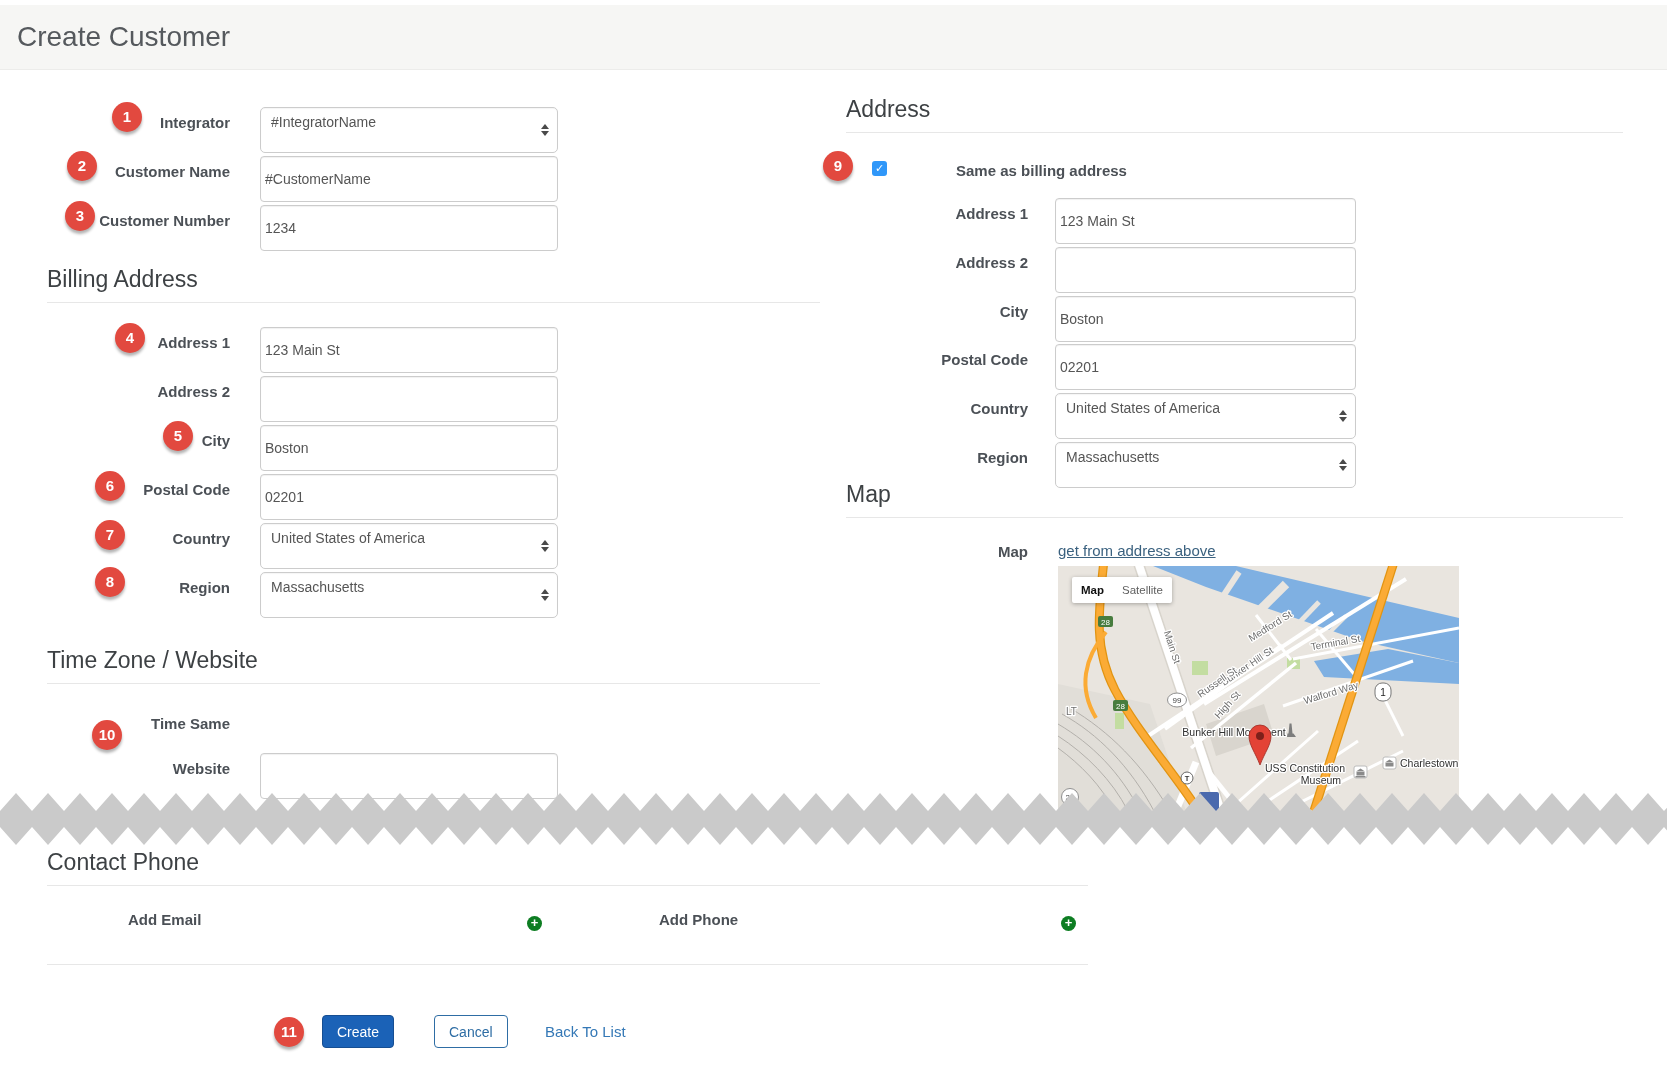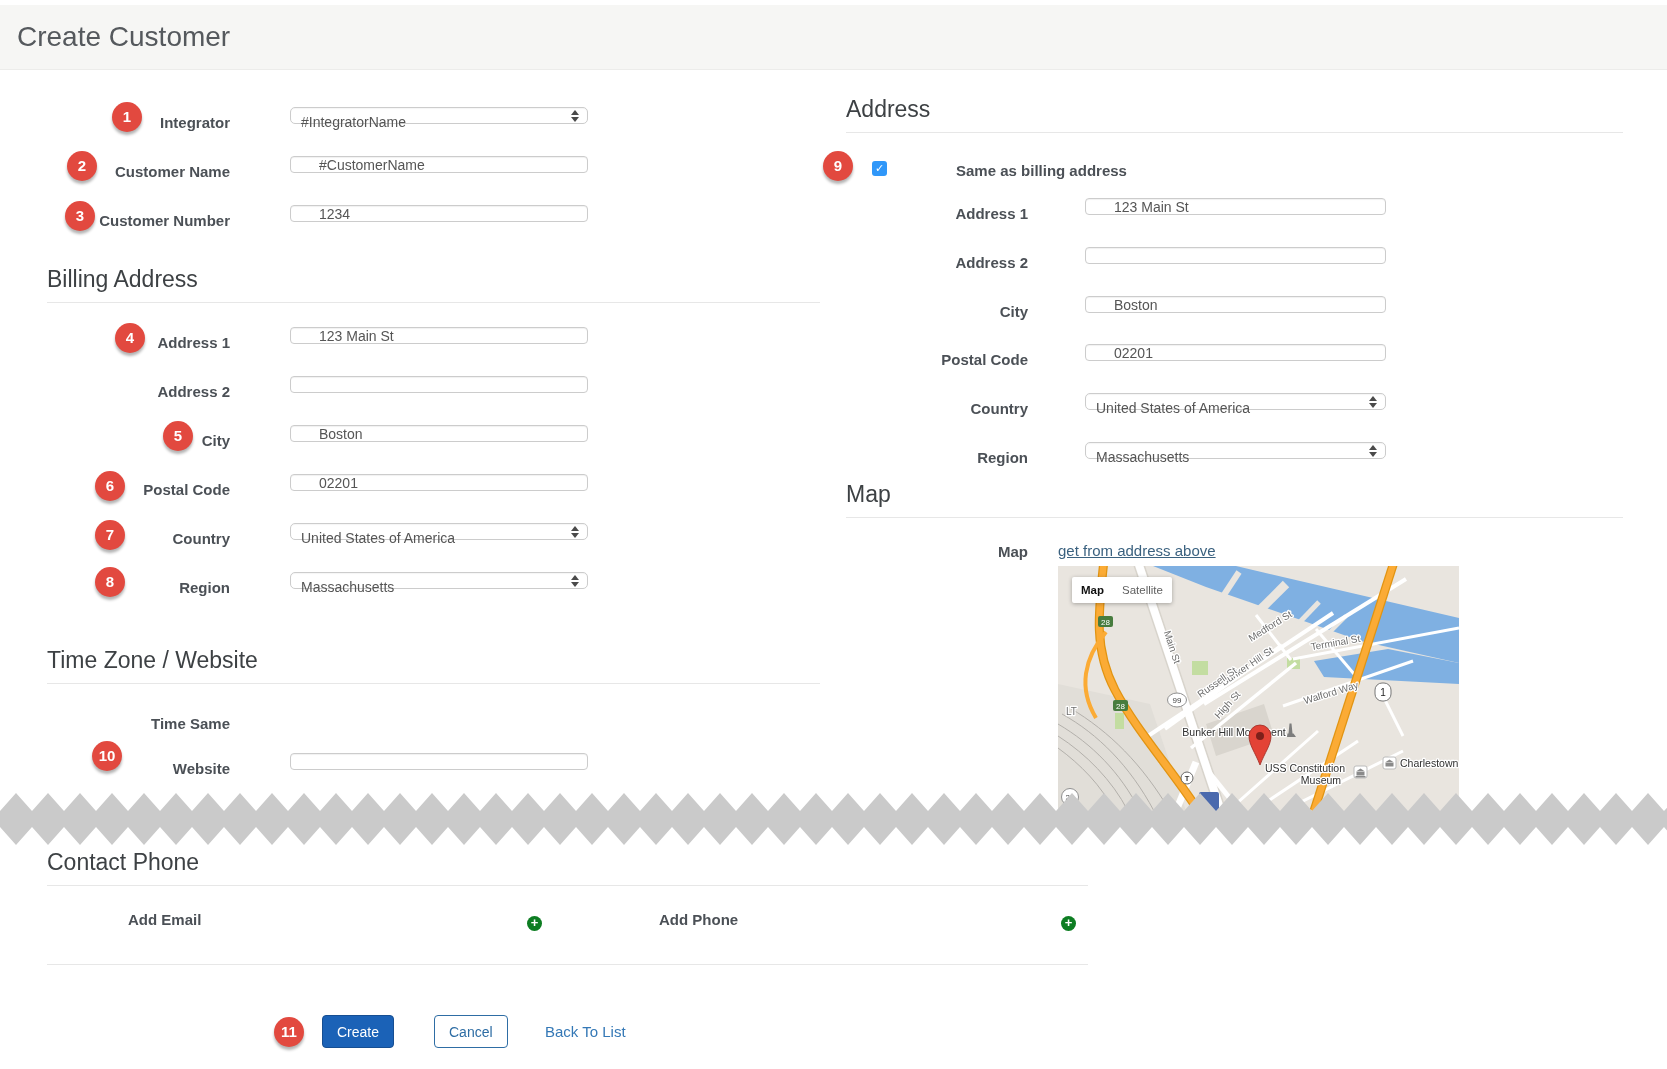--- a/index.html
+++ b/index.html
@@ -13,25 +13,25 @@
           font-size:28px;color:#55595d;}
 
   
   .sect{position:absolute;font-size:23px;color:var(--heading_gray,#3d4144);
         padding-bottom:9px;border-bottom:1px solid #e7e7e7;}
 
   
   .frow{position:absolute;left:0;width:1460px;height:31px;}
   .flabel{position:absolute;left:0;top:7px;width:230px;text-align:right;
           font-weight:bold;font-size:15px;color:var(--label_gray,#4b5056);}
-  .fctl{position:absolute;left:260px;width:298px;height:17px;box-sizing:border-box;margin-left:30px;}
+  .fctl{position:absolute;left:260px;width:298px;height:46px;box-sizing:border-box;}
   .r .flabel{left:845px;width:183px;}
   .r .fctl{left:1055px;width:301px;}
   .finput{border:1px solid #ccc;border-radius:4px;background:#fff;
-          padding:0 28px;font-size:14px;color:#555;
+          padding:0 4px;font-size:14px;color:#555;
           font-family:"Liberation Sans",sans-serif;
           box-shadow:inset 0 1px 1px rgba(0,0,0,.06);}
   .sel{border:1px solid #ccc;border-radius:5px;background:#fff;
        box-shadow:inset 0 1px 1px rgba(0,0,0,.04);}
   .selval{display:block;line-height:29px;padding:0 24px 0 10px;font-size:14px;
           color:#555;white-space:nowrap;overflow:hidden;}
   .carets{position:absolute;right:8px;top:50%;transform:translateY(-50%);
           display:flex;flex-direction:column;gap:2px;}
   .cu{width:0;height:0;border-left:4px solid transparent;border-right:4px solid transparent;
       border-bottom:5px solid #4a4a4a;}
@@ -99,21 +99,21 @@
 
 <div class="badge" style="left:112px;top:102px">1</div>
 <div class="badge" style="left:67px;top:151px">2</div>
 <div class="badge" style="left:65px;top:201px">3</div>
 <div class="badge" style="left:115px;top:323px">4</div>
 <div class="badge" style="left:163px;top:421px">5</div>
 <div class="badge" style="left:95px;top:471px">6</div>
 <div class="badge" style="left:95px;top:520px">7</div>
 <div class="badge" style="left:95px;top:567px">8</div>
 <div class="badge" style="left:823px;top:151px">9</div>
-<div class="badge" style="left:92px;top:741px">10</div>
+<div class="badge" style="left:92px;top:720px">10</div>
 <div class="badge" style="left:274px;top:1017px">11</div>
 
 <div class="frow" style="top:107px">
   <div class="flabel">Integrator</div>
   <div class="fctl sel">
     <span class="selval">#IntegratorName</span>
     <span class="carets">
         <i class="cu"></i>
         <i class="cd"></i>
       </span>

